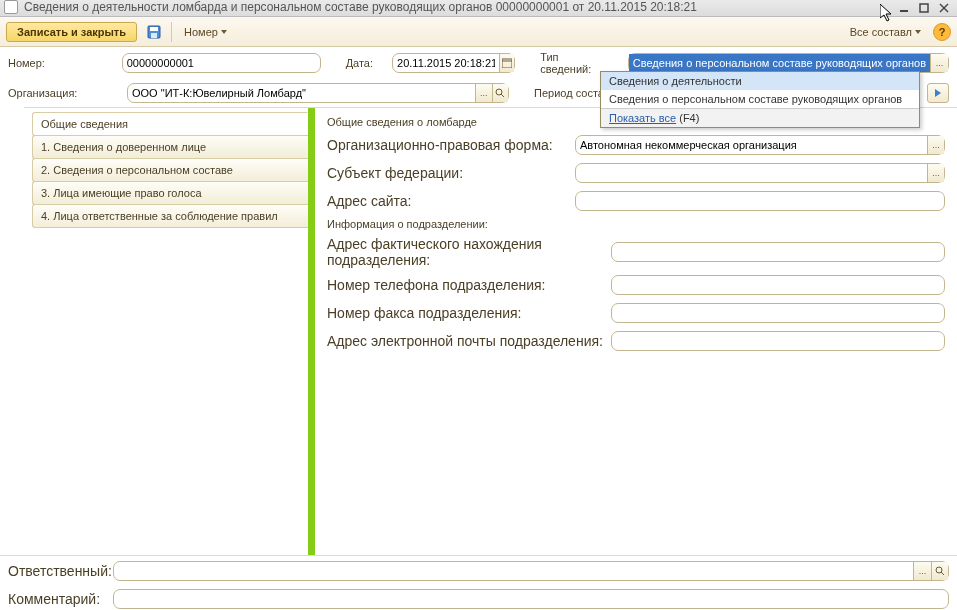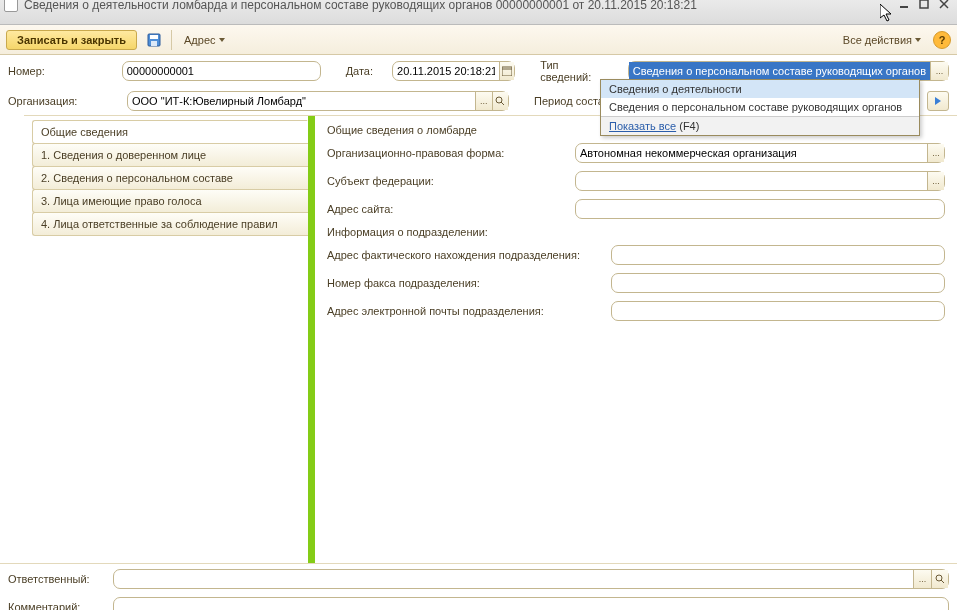--- a/index.html
+++ b/index.html
@@ -11,22 +11,22 @@
     width: 957px;
     height: 610px;
     overflow: hidden;
     position: relative;
   }
   .titlebar {
     height: 17px;
     background: linear-gradient(to bottom, #eaeaea, #dcdcdc);
     border-bottom: 1px solid #bbb;
     display: flex;
-    align-items: flex-end;
-    padding: 12px 4px;
+    align-items: flex-start;
+    padding: 0 4px;
     color: #555;
     font-size: 12px;
   }
   .titlebar .doc-icon {
     width: 14px; height: 14px;
     background: #fff;
     border: 1px solid #999;
     border-radius: 2px;
     margin-right: 6px;
   }
@@ -186,39 +186,39 @@
     position: relative;
   }
   .form-row {
     display: flex;
     align-items: center;
     margin-bottom: 6px;
     min-height: 22px;
   }
   .form-row .form-lbl {
     color: #4a3e25;
-    font-size: 11px;
+    font-size: 14px;
     width: 284px;
     flex-shrink: 0;
   }
   .form-row .input-wrap { flex: 1; }
   .section-hdr {
     color: #4a3e25;
     font-size: 11px;
     margin-bottom: 6px;
   }
   .footer {
     padding: 4px 8px;
     border-top: 1px solid #e3d9bb;
   }
   .footer .form-row .form-lbl { width: 105px; }
   
   .popup {
     position: absolute;
-    top: 79px;
+    top: 71px;
     left: 600px;
     width: 320px;
     background: #fff;
     border: 1px solid #9a8b5e;
     box-shadow: 2px 2px 4px rgba(0,0,0,0.2);
     z-index: 100;
     font-size: 11px;
   }
   .popup-item {
     padding: 3px 8px;
@@ -276,26 +276,26 @@
   <button class="btn-main">Записать и закрыть</button>
   <div class="btn-icon">
     <svg width="14" height="14">
         <rect x="1" y="1" width="12" height="12" rx="1" fill="#4f8fd8" stroke="#2c5a9a"></rect>
         <rect x="3" y="2" width="8" height="4" fill="#fff"></rect>
         <rect x="4" y="8" width="6" height="5" fill="#dce9f8"></rect>
       </svg>
   </div>
   <div class="divider-v"></div>
   <div class="tool-link">
-    <span>Адрес</span>
+    <span>Номер</span>
     <span class="dropdown-caret"></span>
   </div>
   <div class="spacer"></div>
   <div class="tool-link">
-    <span>Все действия</span>
+    <span>Все составл</span>
     <span class="dropdown-caret"></span>
   </div>
   <div class="help-btn">?</div>
 </div>
 
 <div class="filter-row">
   <span class="lbl" style="width:100px">Номер:</span>
   <div class="input-wrap" style="width:210px">
     <input value="00000000001" style="">
   </div>
@@ -361,20 +361,26 @@
     </div>
     <div class="form-row">
       <span class="form-lbl" style="width:248px">Адрес сайта:</span>
       <div class="input-wrap">
         <input style="">
       </div>
     </div>
     <div class="section-hdr">Информация о подразделении:</div>
     <div class="form-row">
       <span class="form-lbl">Адрес фактического нахождения подразделения:</span>
+      <div class="input-wrap">
+        <input style="">
+      </div>
+    </div>
+    <div class="form-row">
+      <span class="form-lbl">Номер телефона подразделения:</span>
       <div class="input-wrap">
         <input style="">
       </div>
     </div>
     <div class="form-row">
       <span class="form-lbl">Номер факса подразделения:</span>
       <div class="input-wrap">
         <input style="">
       </div>
     </div>

